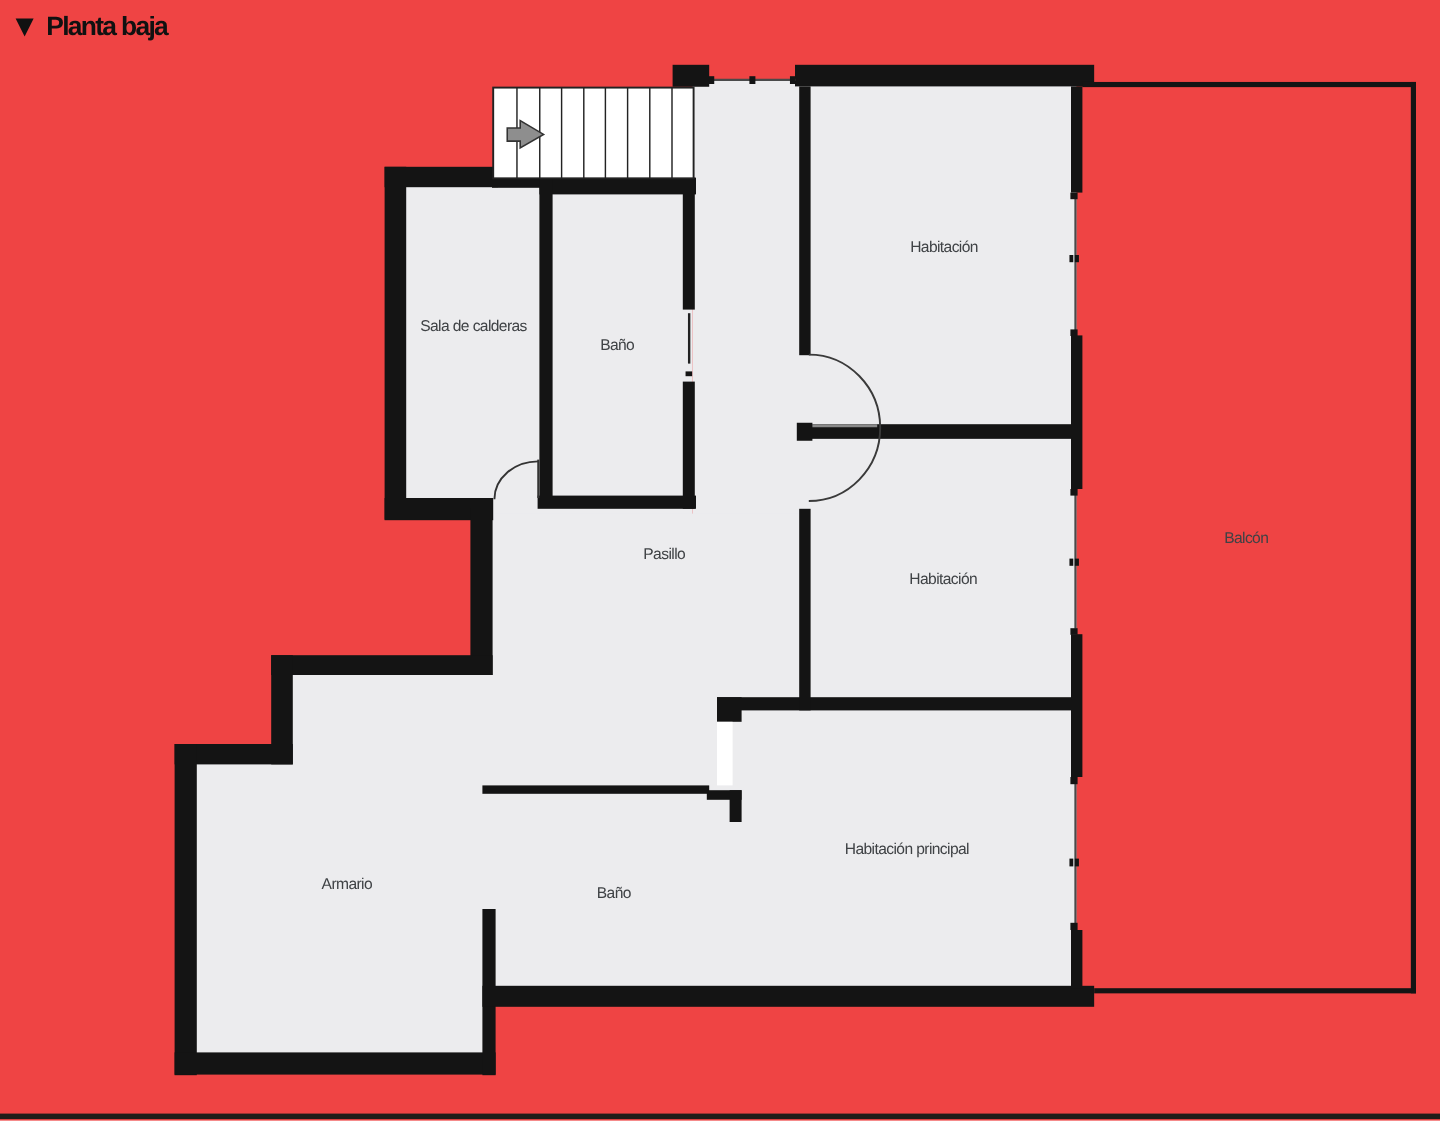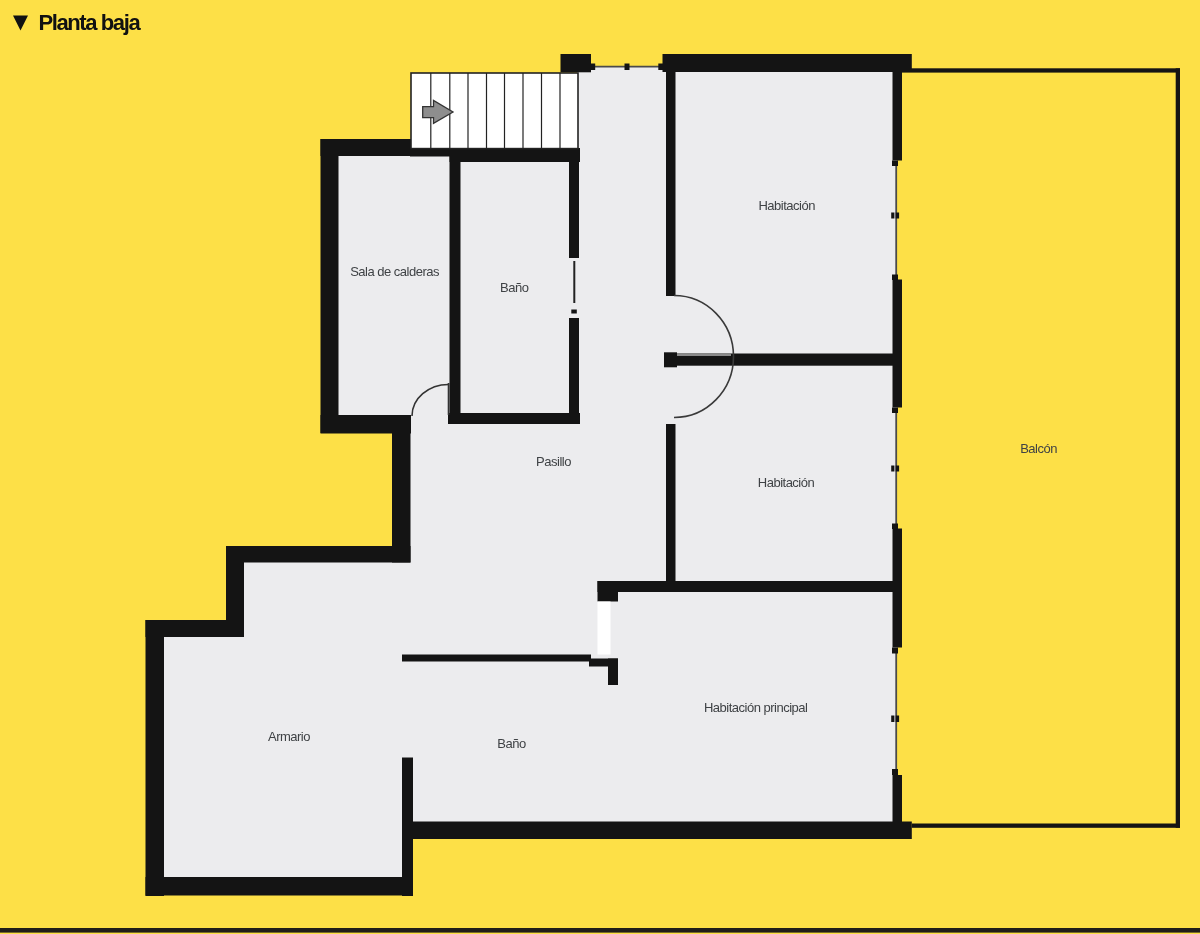--- a/index.html
+++ b/index.html
@@ -1,16 +1,16 @@
 <!DOCTYPE html>
 <html><head>
 <meta charset="utf-8">
 <style>
   html,body{margin:0;padding:0;background:#ffffff;}
-  .page{position:relative;width:1200px;height:934px;background:#fde047;overflow:hidden;}
+  .page{position:relative;width:1200px;height:934px;background:#ef4444;overflow:hidden;}
   svg text{font-family:"Liberation Sans",sans-serif;}
 </style>
 </head>
 <body>
 <div class="page">
 <svg width="1200" height="934" viewBox="0 0 1200 934">
 
   <g>
     <polygon points="13,15.5 28,15.5 20.5,30.5" fill="#111111"></polygon>
     <text x="38.5" y="29.5" font-size="22" font-weight="bold" fill="#111111" letter-spacing="-1.4">Planta baja</text>

